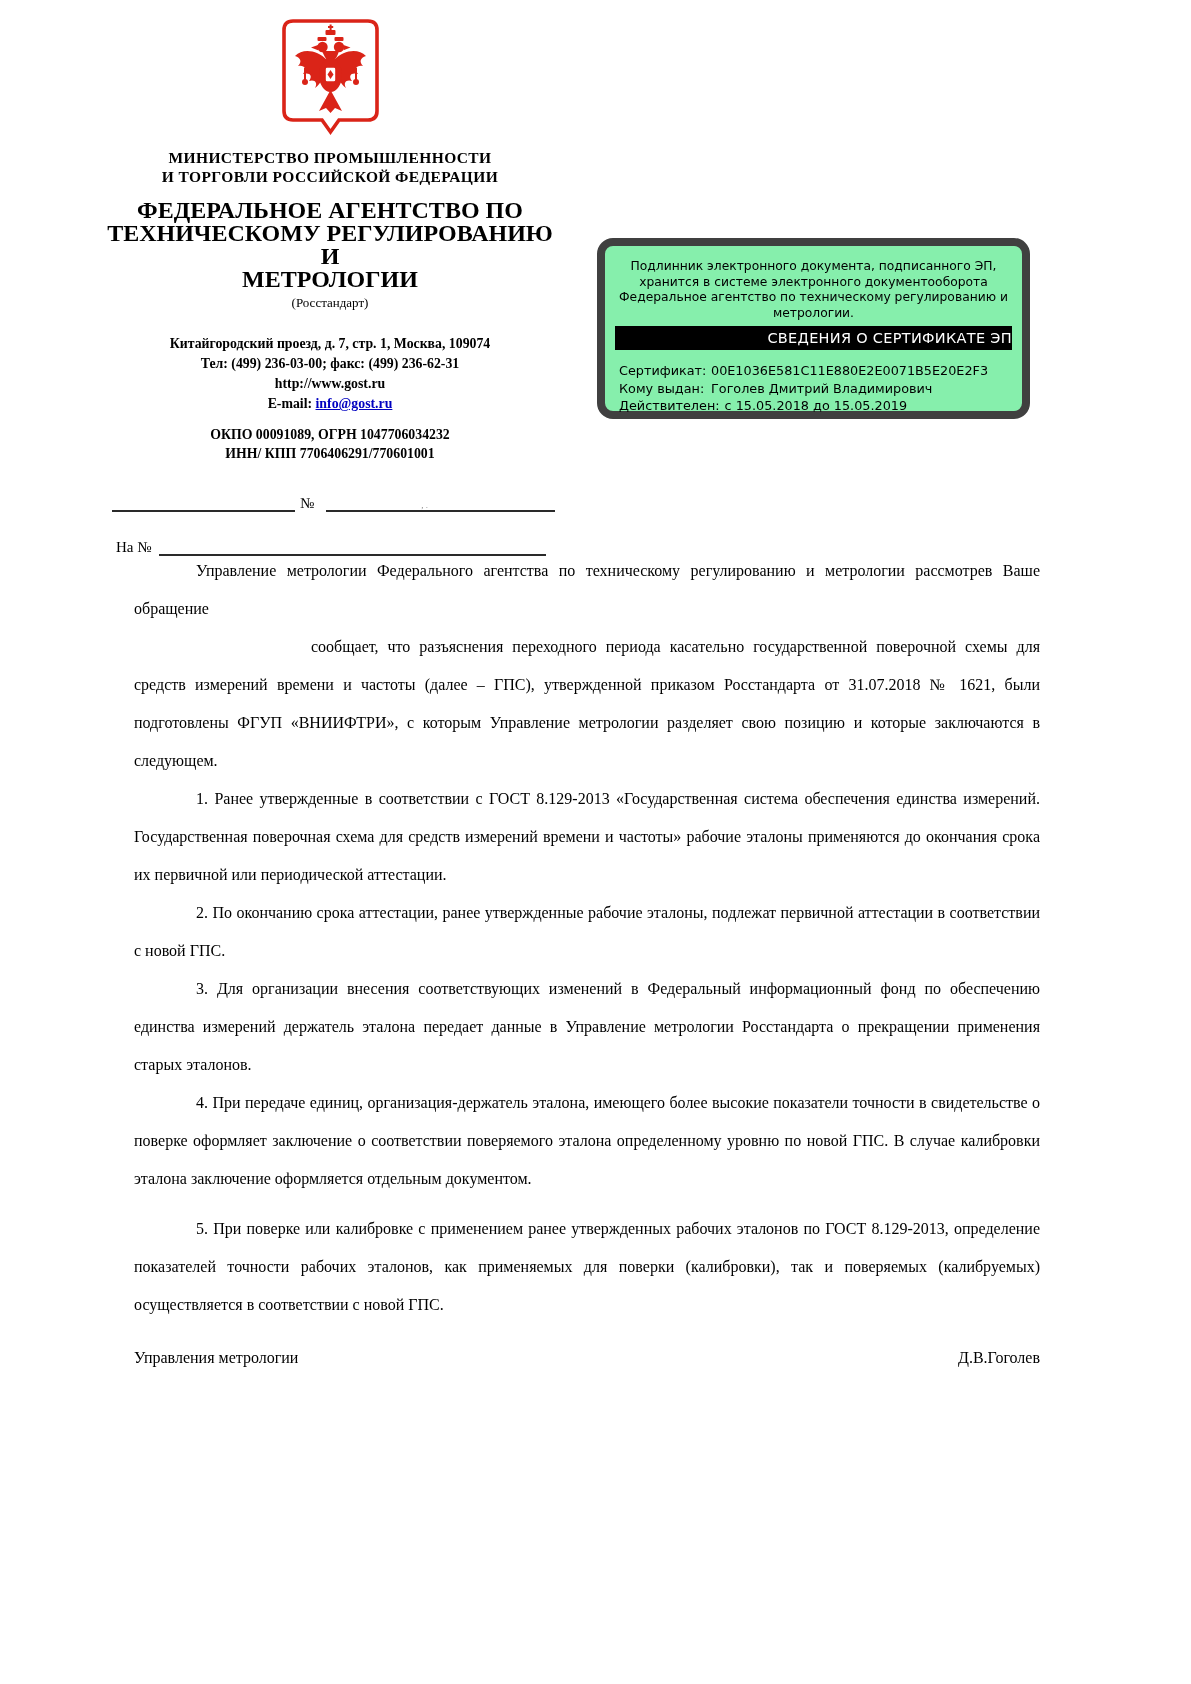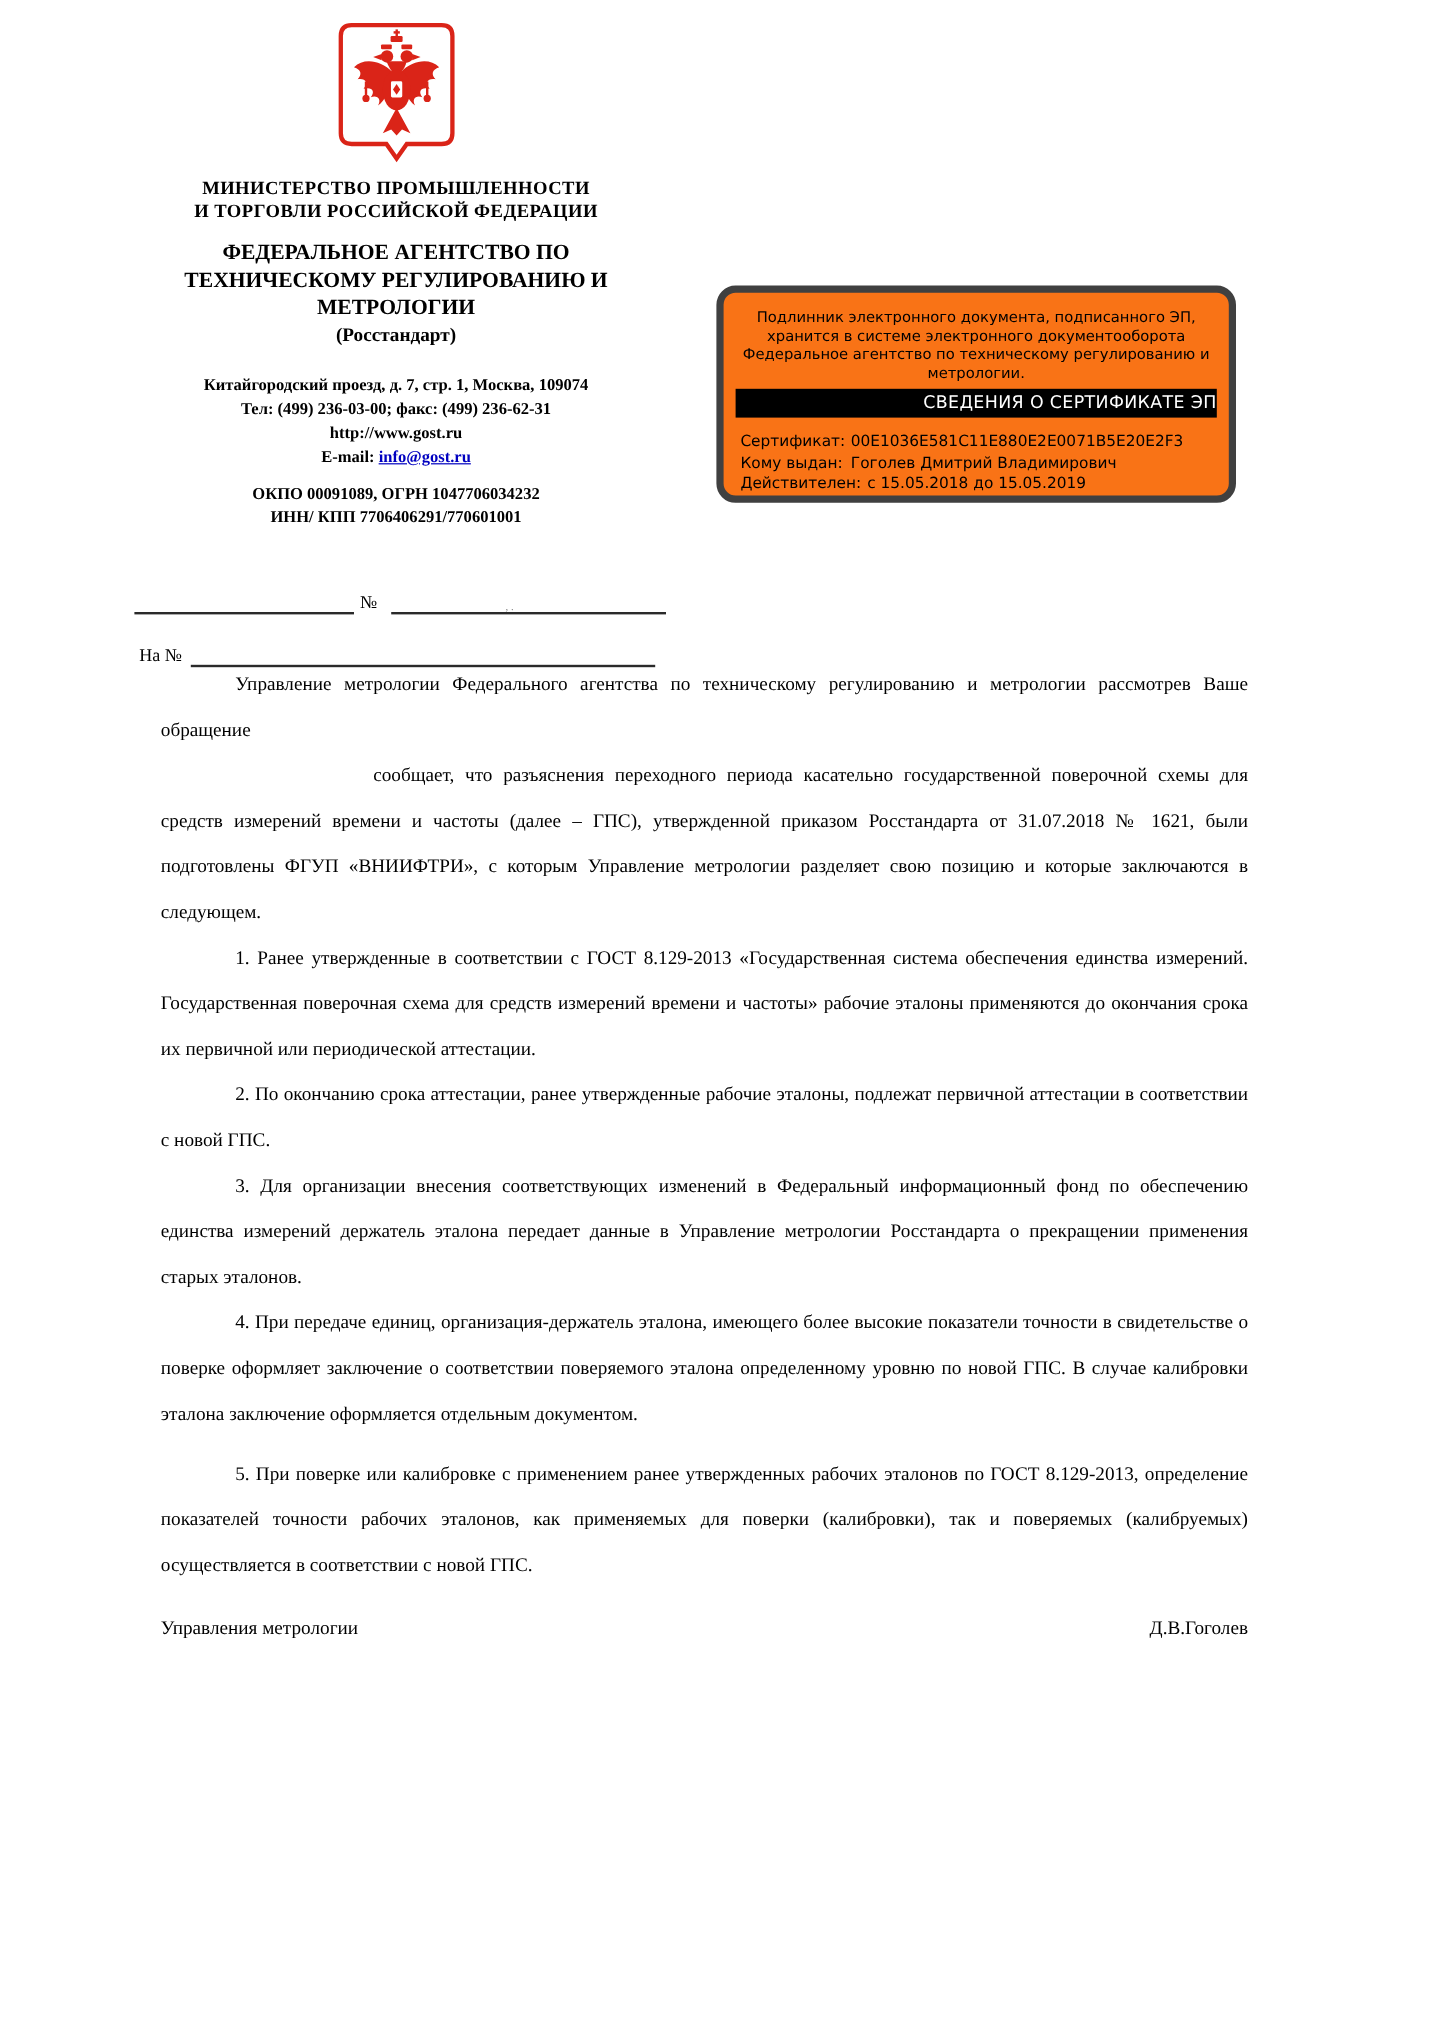--- a/index.html
+++ b/index.html
@@ -3,30 +3,30 @@
 <meta charset="utf-8">
 <style>
   html,body{margin:0;padding:0;background:#fff;}
   .page{position:relative;width:1191px;height:1684px;background:#fff;
         font-family:"Liberation Serif",serif;color:#000;overflow:hidden;}
 
   
   .org{position:absolute;left:95px;top:14px;width:470px;text-align:center;}
   .emblem-wrap{width:99px;height:120px;margin:4px auto 0;}
   .ministry{margin-top:10px;font-weight:bold;font-size:15.5px;line-height:19px;letter-spacing:.4px;}
-  .agency{margin-top:13px;font-weight:bold;font-size:18px;line-height:23px;}
-  .agency-short{font-weight:bold;font-size:16px;line-height:23px;}
+  .agency{margin-top:13px;font-weight:bold;font-size:24px;line-height:23px;}
+  .agency-short{font-weight:normal;font-size:13px;line-height:23px;}
   .addr{margin-top:20px;font-weight:bold;font-size:13.8px;line-height:20px;}
   .addr a{color:#0000c0;font-weight:bold;}
   .codes{margin-top:11px;font-weight:bold;font-size:13.8px;line-height:19px;}
 
   
   .stamp{position:absolute;left:597px;top:238px;width:433px;height:181px;box-sizing:border-box;
-         border:6px solid #404040;border-radius:16px;padding:13px 8px 8px;
-         font-family:"DejaVu Sans",sans-serif;background:#f97316;}
+         border:8px solid #404040;border-radius:16px;padding:13px 8px 8px;
+         font-family:"DejaVu Sans",sans-serif;background:#86efac;}
   .stamp-intro{font-size:12.3px;line-height:15.5px;text-align:center;}
   .stamp-bar{margin:5px 2px 0;background:#000;color:#fff;text-align:right;
              font-size:14.5px;line-height:24px;height:24px;letter-spacing:.3px;padding-left:29px;}
   .stamp-rows{margin:12px 0 0 6px;font-size:12.8px;line-height:17.5px;}
   .slabel{display:inline-block;min-width:92px;}
   .slabel.natural{min-width:0;margin-right:5px;}
 
   
   .ref-row1{position:absolute;left:112px;top:494px;font-size:15px;white-space:nowrap;}
   .ref-row2{position:absolute;left:116px;top:527px;font-size:15px;white-space:nowrap;margin-top:10px;}

